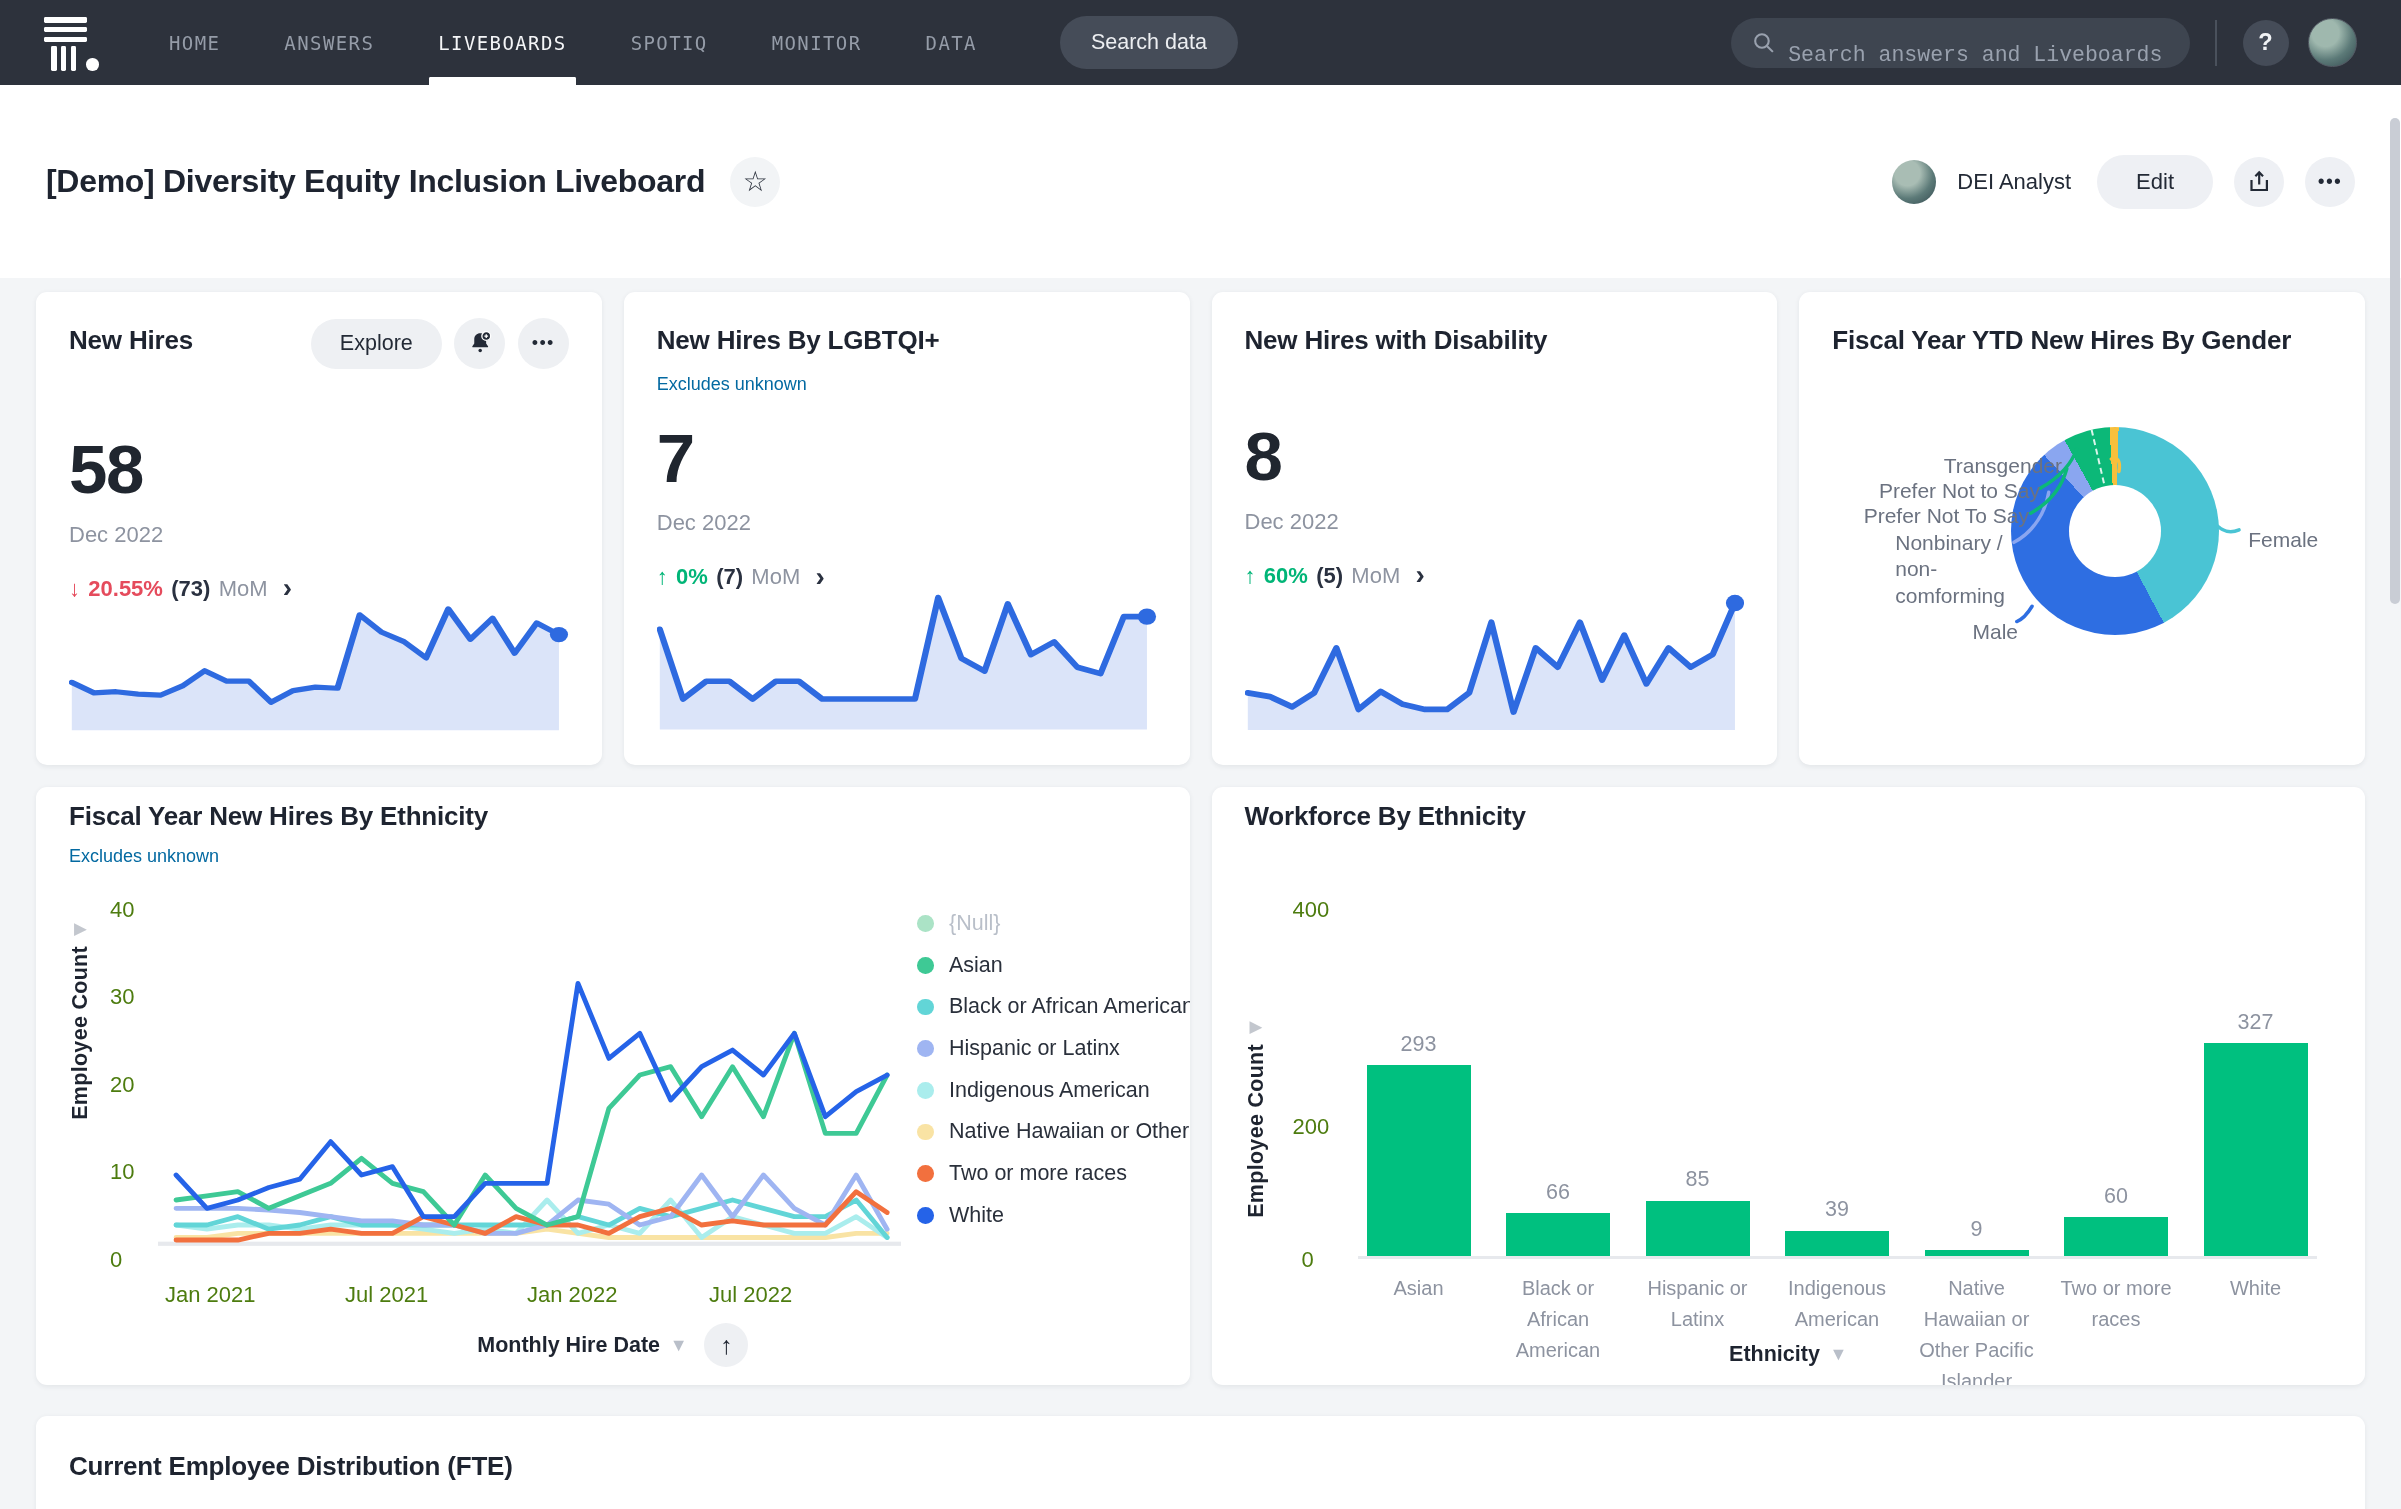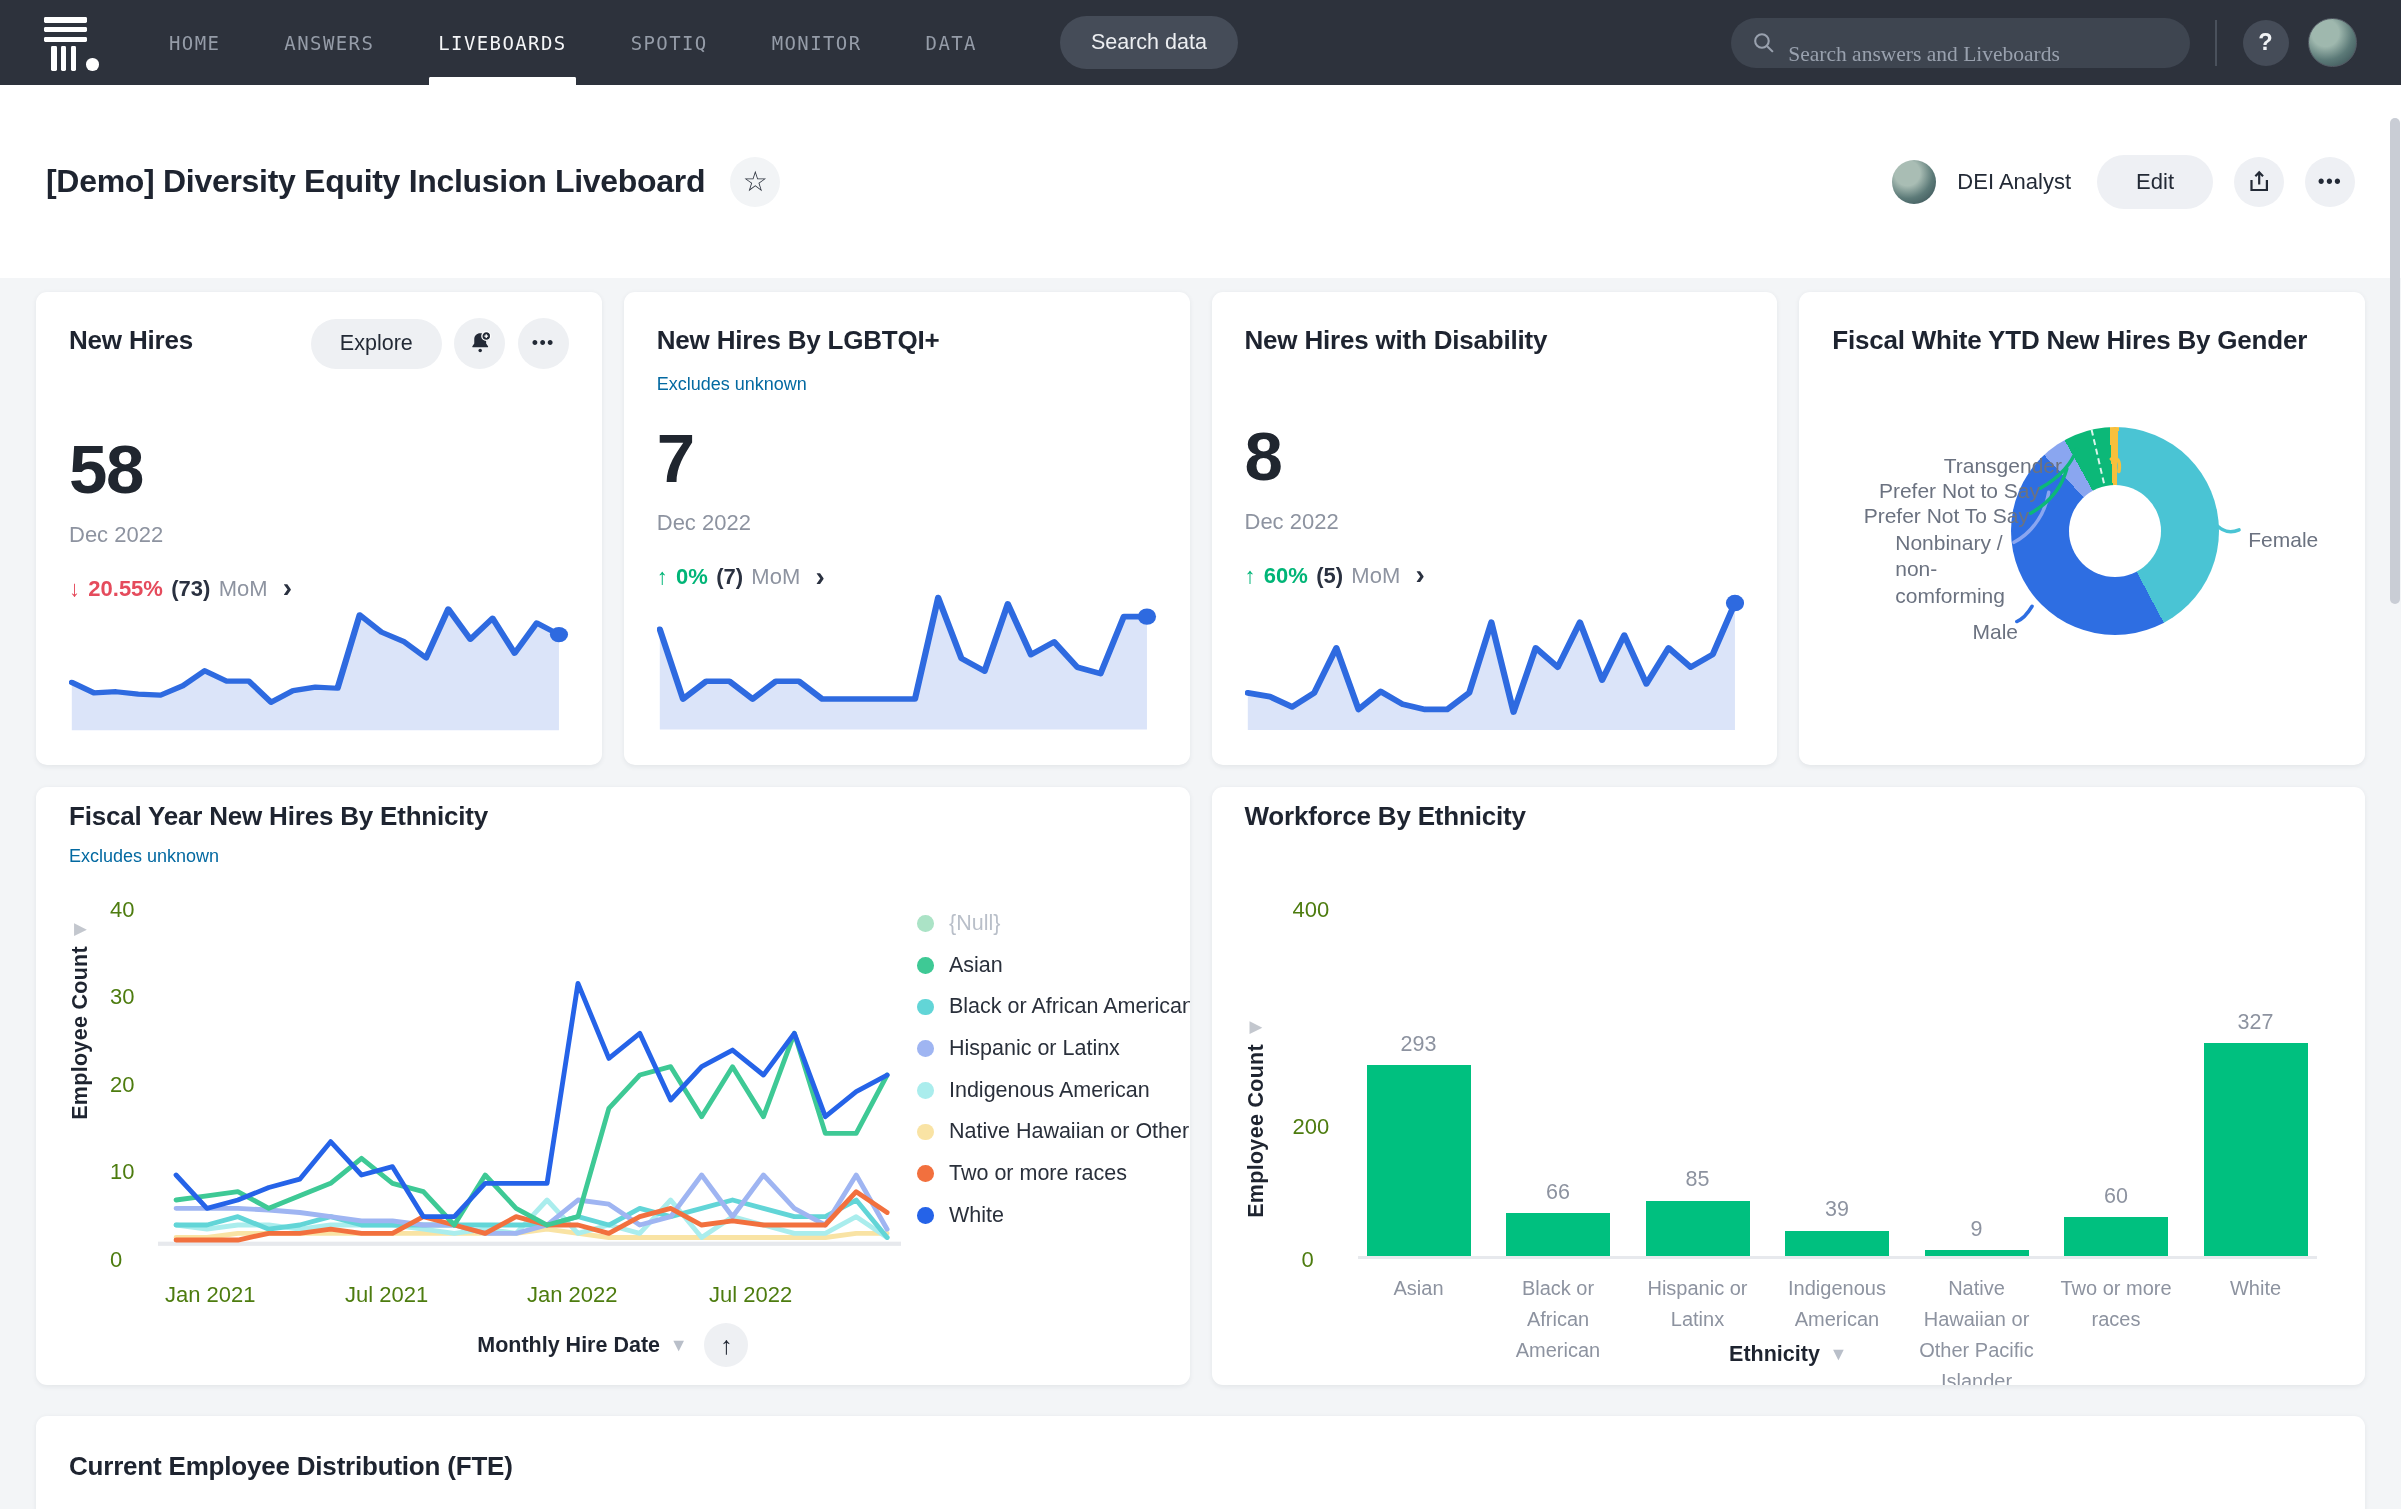--- a/index.html
+++ b/index.html
@@ -17,21 +17,21 @@
   .nav-items { display:flex; align-items:center; gap:64px; height:100%; }
   .nav-item { font-family:"DejaVu Sans Mono", monospace; font-size:19px; letter-spacing:1.4px; color:#959ca8;
     height:100%; display:flex; align-items:center; position:relative; cursor:pointer; }
   .nav-item.active { color:#f5f6f8; }
   .nav-item.active::after { content:""; position:absolute; left:-9.7px; right:-9.7px; bottom:0; height:8.3px; background:#fff; border-radius:1.4px 1.4px 0 0; }
   .searchdata-pill { margin-left:83px; background:#454c58; color:#eceef1; font-size:21.5px; padding:14px 31px; border-radius:33px; cursor:pointer; }
   .nav-right { margin-left:auto; display:flex; align-items:center; gap:19.5px; }
   .nav-search { width:459px; height:50px; background:#3e4550; border-radius:28px; display:flex; align-items:center; padding:0 19.5px; gap:12.5px; }
   .nav-search svg { flex:none; }
   .nav-search input { background:transparent; border:none; outline:none; color:#fde047; font-size:21.5px; width:100%;
-    font-family:Liberation Serif, serif;margin-top:24px; }
+    font-family:Liberation Mono, monospace;margin-top:24px; }
   .nav-search input::placeholder { color:#99a1ae; }
   .nav-divider { width:2.1px; height:46px; background:#4a515c; margin:0 5.6px; }
   .help-btn { width:46px; height:46px; border-radius:50%; background:#454c58; color:#f0f2f4; font-size:23.6px; font-weight:700;
     display:flex; align-items:center; justify-content:center; cursor:pointer; }
   .avatar { width:49px; height:49px; border-radius:50%; background:radial-gradient(circle at 35% 30%, #9fb8ae 0 30%, #5c7a78 60%, #31474d); border:1.4px solid #555c66; cursor:pointer; }
 
   
   .lb-header { height:193px; background:#fff; display:flex; align-items:center; padding:0 46px; }
   .lb-title { font-size:32px; font-weight:700; letter-spacing:-0.3px; color:#1e2430; }
   .star-btn { width:50px; height:50px; border-radius:50%; background:#f2f4f6; margin-left:25px; display:flex; align-items:center; justify-content:center;
@@ -230,21 +230,21 @@
         <span class="chg-chevron">›</span>
       </div>
       <svg class="sparkline" viewBox="0 0 715 225" preserveAspectRatio="none">
           <path d="M4,221 L4.0,162.8 L35.7,168.8 L67.4,184.9 L99.0,162.8 L130.7,92.4 L162.4,188.9 L194.1,160.7 L225.8,180.8 L257.5,188.9 L289.1,188.9 L320.8,162.8 L352.5,52.2 L384.2,192.9 L415.9,92.4 L447.5,122.5 L479.2,52.2 L510.9,142.7 L542.6,72.3 L574.3,148.7 L606.0,92.4 L637.6,122.5 L669.3,102.4 L701.0,22.1 L701,221 Z" fill="#dbe4f9" stroke="none"></path>
           <polyline points="4.0,162.8 35.7,168.8 67.4,184.9 99.0,162.8 130.7,92.4 162.4,188.9 194.1,160.7 225.8,180.8 257.5,188.9 289.1,188.9 320.8,162.8 352.5,52.2 384.2,192.9 415.9,92.4 447.5,122.5 479.2,52.2 510.9,142.7 542.6,72.3 574.3,148.7 606.0,92.4 637.6,122.5 669.3,102.4 701.0,22.1" fill="none" stroke="#2e6ae0" stroke-width="9" stroke-linejoin="round" stroke-linecap="round"></polyline>
           <circle cx="701" cy="22.05000000000001" r="13" fill="#2e6ae0"></circle>
         </svg>
     </div>
 
     <div class="card">
-      <div class="card-title">Fiscal White YTD New Hires By Gender</div>
+      <div class="card-title">Fiscal Year YTD New Hires By Gender</div>
       <div class="donut-wrap">
         <div class="donut" id="gender-donut" style="background: conic-gradient(rgb(247, 192, 60) 0deg, rgb(247, 192, 60) 2deg, rgb(74, 196, 212) 2deg, rgb(74, 196, 212) 152deg, rgb(46, 110, 226) 152deg, rgb(46, 110, 226) 317deg, rgb(138, 166, 240) 317deg, rgb(138, 166, 240) 331deg, rgb(12, 184, 120) 331deg, rgb(12, 184, 120) 345deg, rgb(12, 184, 120) 345deg, rgb(12, 184, 120) 357deg, rgb(247, 192, 60) 357deg, rgb(247, 192, 60) 360deg);">
           <div class="donut-dash"></div>
         </div>
         <svg class="donut-svg" id="donut-connectors" width="496" height="406" viewBox="0 0 714 584">
             <path d="M586,250 C572,256 562,252 552,242" fill="none" stroke="#4ac4d4" stroke-width="5" stroke-linecap="round"></path>
             <path d="M266,382 C276,378 282,370 288,360" fill="none" stroke="#2e6ee2" stroke-width="5" stroke-linecap="round"></path>
             <path d="M262,268 C292,252 308,222 312,196" fill="none" stroke="#8aa6f0" stroke-width="5" stroke-linecap="round"></path>
             <path d="M286,226 C318,208 332,184 338,162" fill="none" stroke="#0cb878" stroke-width="5" stroke-linecap="round"></path>
             <path d="M300,190 C330,174 346,152 352,134" fill="none" stroke="#0cb878" stroke-width="5" stroke-linecap="round"></path>

